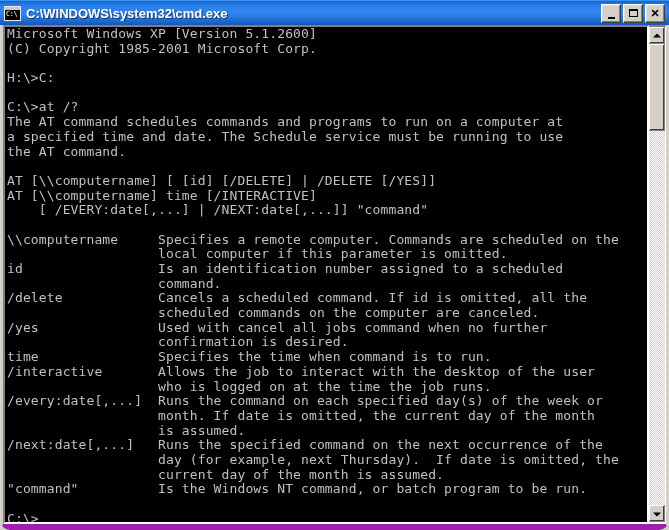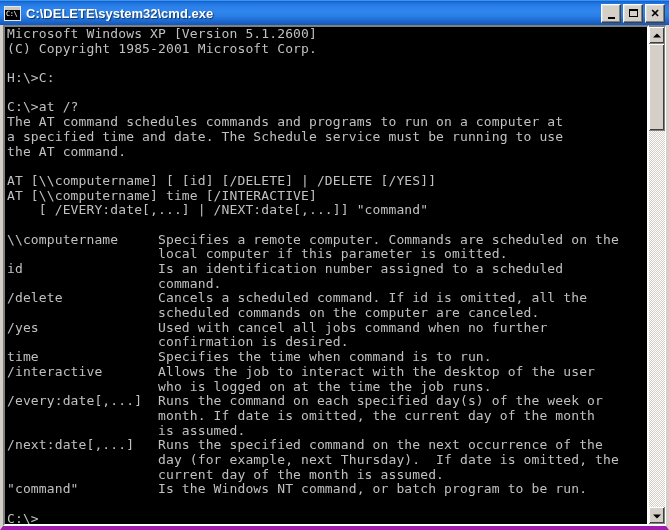--- a/index.html
+++ b/index.html
@@ -126,22 +126,23 @@
   #frame {
     position: absolute;
     left: 0;
     top: 25px;
     width: 669px;
     height: 505px;
     box-sizing: border-box;
     background: #d4d0c8;
     border-left: 3px solid #d4d0c8;
     border-right: 3px solid #d4d0c8;
-    border-bottom: 4px solid #a21caf;
-    display: flex;
+    border-bottom: 6px solid #a21caf;
+    display: flex;
+    border-radius: 10px;
   }
   #client {
     position: relative;
     flex: 1 1 auto;
     margin: 0;
     background: #000000;
     border-top: 2px solid #808080;
     border-left: 2px solid #808080;
     border-right: 2px solid #ffffff;
     border-bottom: 2px solid #ffffff;
@@ -227,21 +228,21 @@
 </head>
 <body>
 
 <div id="window">
 
   <div id="titlebar">
     <div id="app-icon">
       <div class="bar"></div>
       <div class="txt">C:\</div>
     </div>
-    <div id="title-text">C:\DELETE\system32\cmd.exe</div>
+    <div id="title-text">C:\WINDOWS\system32\cmd.exe</div>
     <div id="win-buttons">
       <div class="win-btn min">
         <div class="glyph">
             <span class="min-glyph"></span>
           </div>
       </div>
       <div class="win-btn max">
         <div class="glyph">
             <span class="box-glyph"></span>
           </div>

